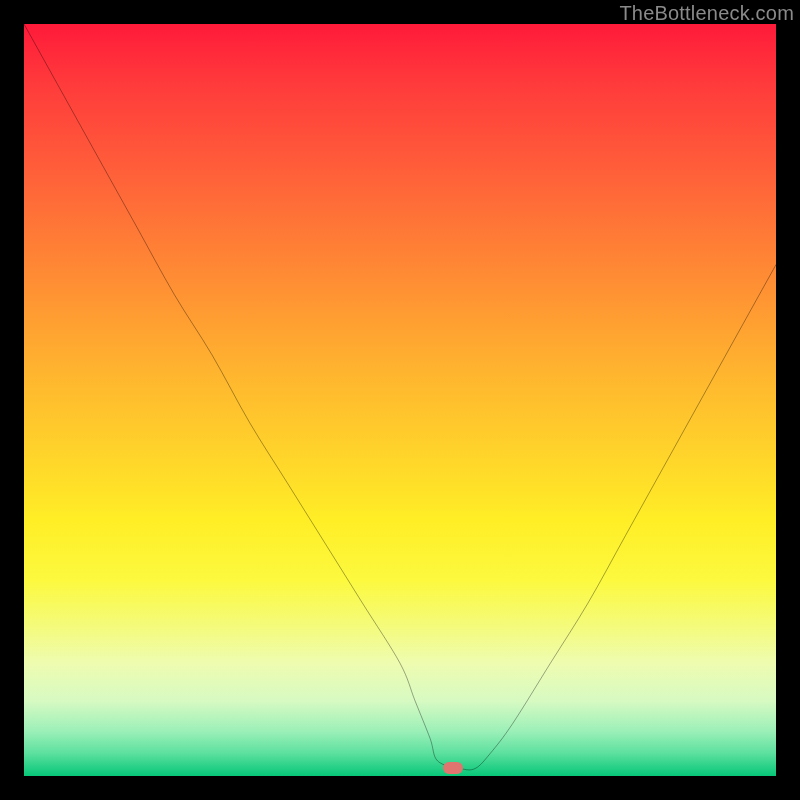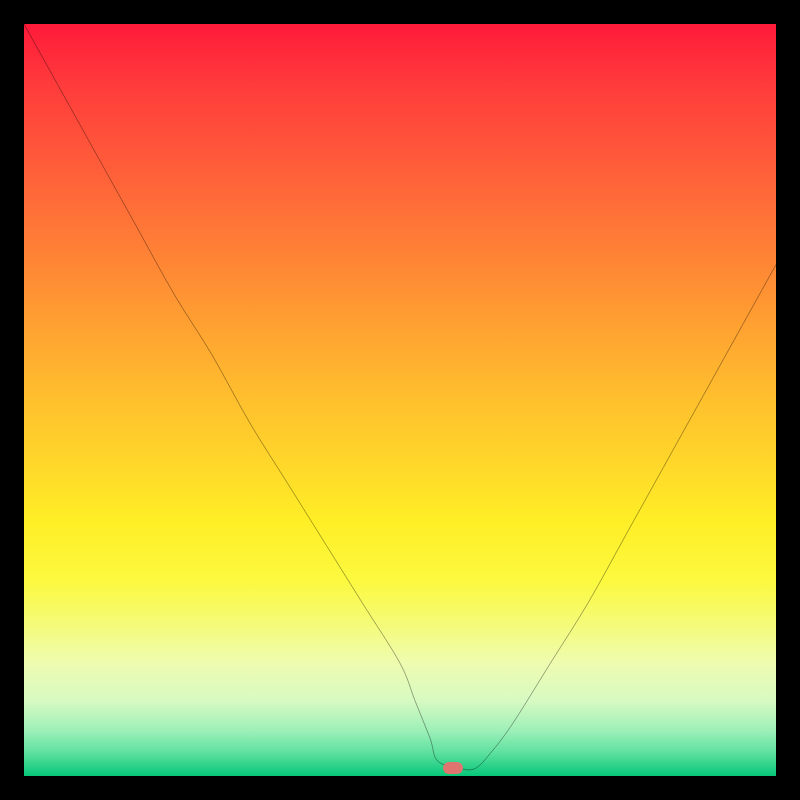--- a/index.html
+++ b/index.html
@@ -76,13 +76,14 @@
 <body>
 
 <div class="frame">
   <div class="plot">
     <div class="gradient"></div>
     <svg class="curve" viewBox="0 0 100 100" preserveAspectRatio="none">
       <path id="curve-path" fill="none" stroke="#000" stroke-width="0.35" vector-effect="non-scaling-stroke" stroke-linecap="round" stroke-linejoin="round" d="M 0 0 C 0.8333333333333334 1.5, 3.333333333333333 6, 5 9 C 6.666666666666667 12, 8.333333333333334 15, 10 18 C 11.666666666666666 21, 13.333333333333334 24, 15 27 C 16.666666666666668 30, 18.333333333333332 33.16666666666667, 20 36 C 21.666666666666668 38.83333333333333, 23.333333333333332 41.16666666666666, 25 43.99999999999999 C 26.666666666666668 46.83333333333333, 28.333333333333332 50.166666666666664, 30 53 C 31.666666666666668 55.833333333333336, 33.333333333333336 58.333333333333336, 35 61 C 36.666666666666664 63.666666666666664, 38.333333333333336 66.33333333333333, 40 69 C 41.666666666666664 71.66666666666667, 43.333333333333336 74.33333333333333, 45 77 C 46.666666666666664 79.66666666666667, 48.833333333333336 82.83333333333333, 50 85 C 51.166666666666664 87.16666666666667, 51.333333333333336 88.33333333333333, 52 90 C 52.666666666666664 91.66666666666667, 53.5 93.66666666666667, 54 95 C 54.5 96.33333333333333, 54.33333333333334 97.33333333333333, 55.00000000000001 98 C 55.66666666666667 98.66666666666667, 57.16666666666666 98.83333333333333, 57.99999999999999 99 C 58.83333333333333 99.16666666666667, 59.33333333333333 99.33333333333333, 60 99 C 60.66666666666667 98.66666666666667, 61.166666666666664 98, 62 97 C 62.833333333333336 96, 63.666666666666664 95, 65 93 C 66.33333333333333 91, 68.33333333333333 87.66666666666667, 70 85 C 71.66666666666667 82.33333333333333, 73.33333333333333 79.83333333333333, 75 77 C 76.66666666666667 74.16666666666667, 78.33333333333333 71, 80 68 C 81.66666666666667 65, 83.33333333333333 62, 85 59 C 86.66666666666667 56, 88.33333333333333 53, 90 50 C 91.66666666666667 47, 93.33333333333333 44, 95 41 C 96.66666666666667 38, 99.16666666666667 33.5, 100 32"></path>
     </svg>
     <div id="marker" class="marker" style="left: 428.64px; top: 744.48px; background: rgb(224, 117, 111);"></div>
   </div>
+  <div class="watermark">TheBottleneck.com</div>
 </div>
 
 </body></html>

